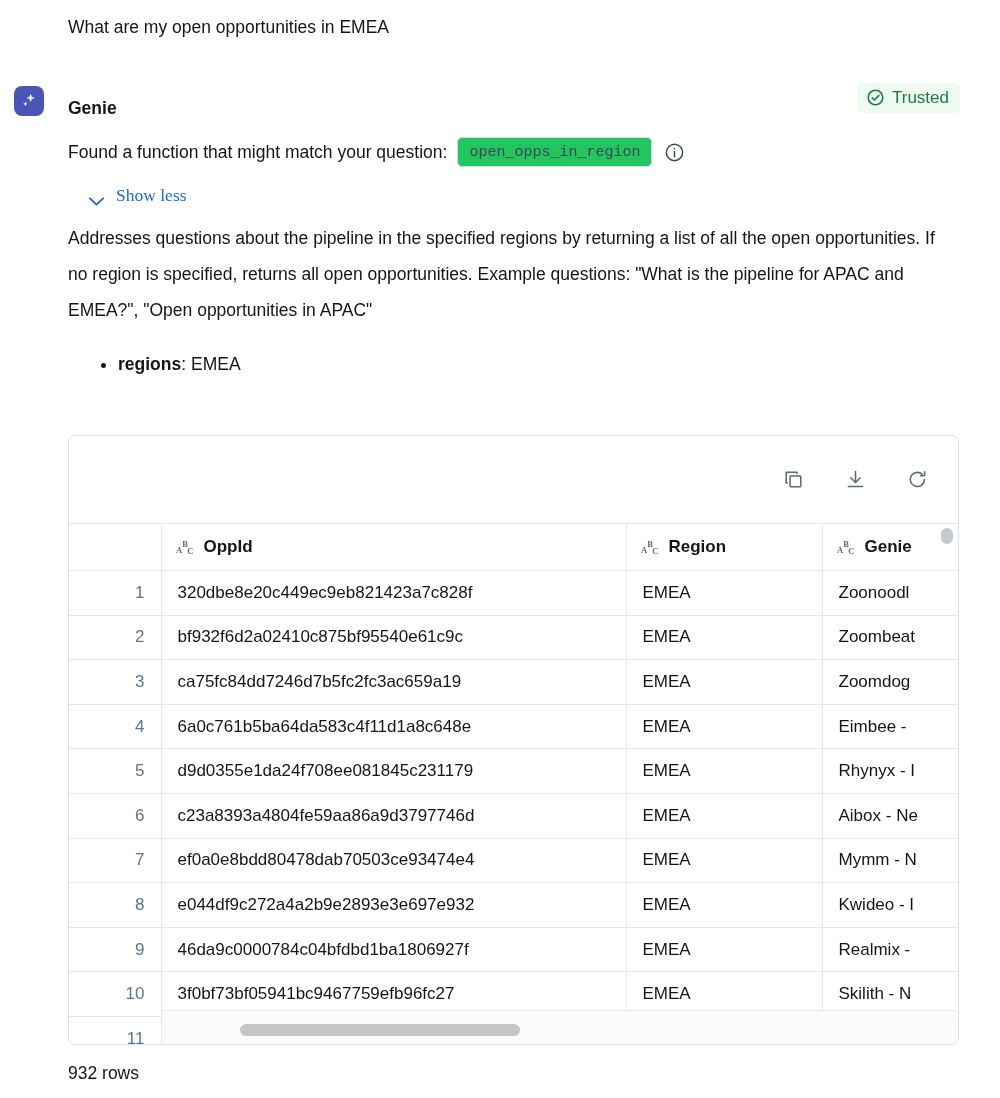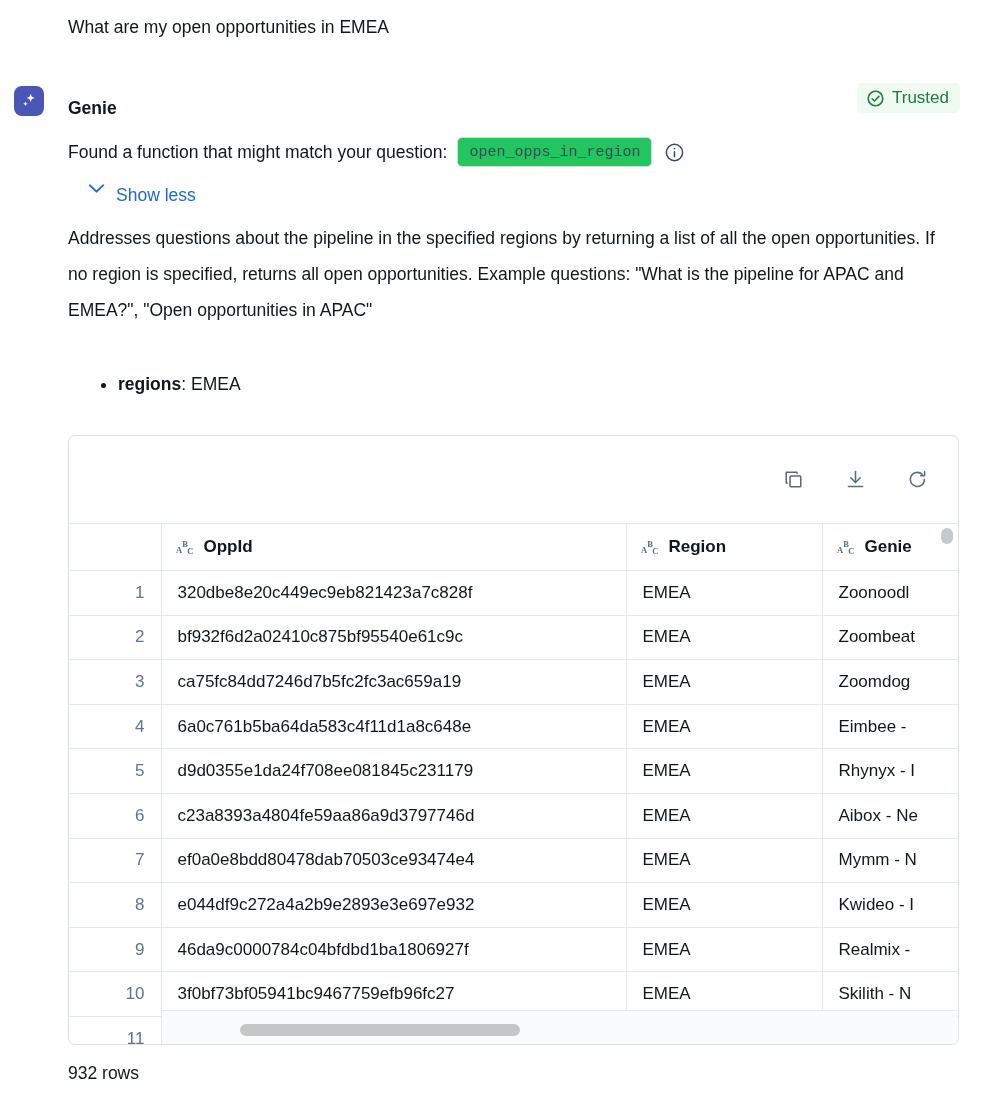--- a/index.html
+++ b/index.html
@@ -44,21 +44,21 @@
   .genie-name {
     position: absolute;
     left: 54px; top: 12px;
     font-size: 17.5px;
     font-weight: 700;
     color: #11171c;
   }
   .trusted-badge {
     position: absolute;
     right: 0; top: -3px;
-    display: flex; align-items: center; gap: 7px;
+    display: flex; gap: 7px;
     background: #effaf1;
     border-radius: 5px;
     padding: 5px 11px 5px 9px;
     margin-left: 45px;
   }
   .trusted-badge .label {
     font-size: 17px;
     color: #1f7a43;
     line-height: 20px;
   }
@@ -95,40 +95,41 @@
   .info-icon {
     margin-left: 12px;
     display: inline-flex;
   }
   .info-icon svg { display: block; }
 
   
   .show-less {
     position: absolute;
     left: 88px; top: 183px;
-    display: flex; align-items: flex-start; gap: 11px;
+    display: flex; align-items: flex-end; gap: 11px;
     color: #1f6bc7;
     font-size: 17.5px;
     line-height: 24px;
     cursor: pointer;
+    font-family: Liberation Serif, serif;
   }
   .show-less svg { display: block; }
 
   
   .description {
     position: absolute;
     left: 68px; top: 220px;
     width: 890px;
     font-size: 17.5px;
     line-height: 36px;
     color: #11171c;
   }
   .params-list {
     position: absolute;
-    left: 68px; top: 370px;
+    left: 68px; top: 350px;
     width: 800px;
     margin: 0;
     padding: 0 0 0 50px;
     font-size: 17.5px;
     line-height: 28px;
     color: #11171c;
   }
   .params-list li { margin: 0; }
   .params-list .pname { font-weight: 700; }
 

